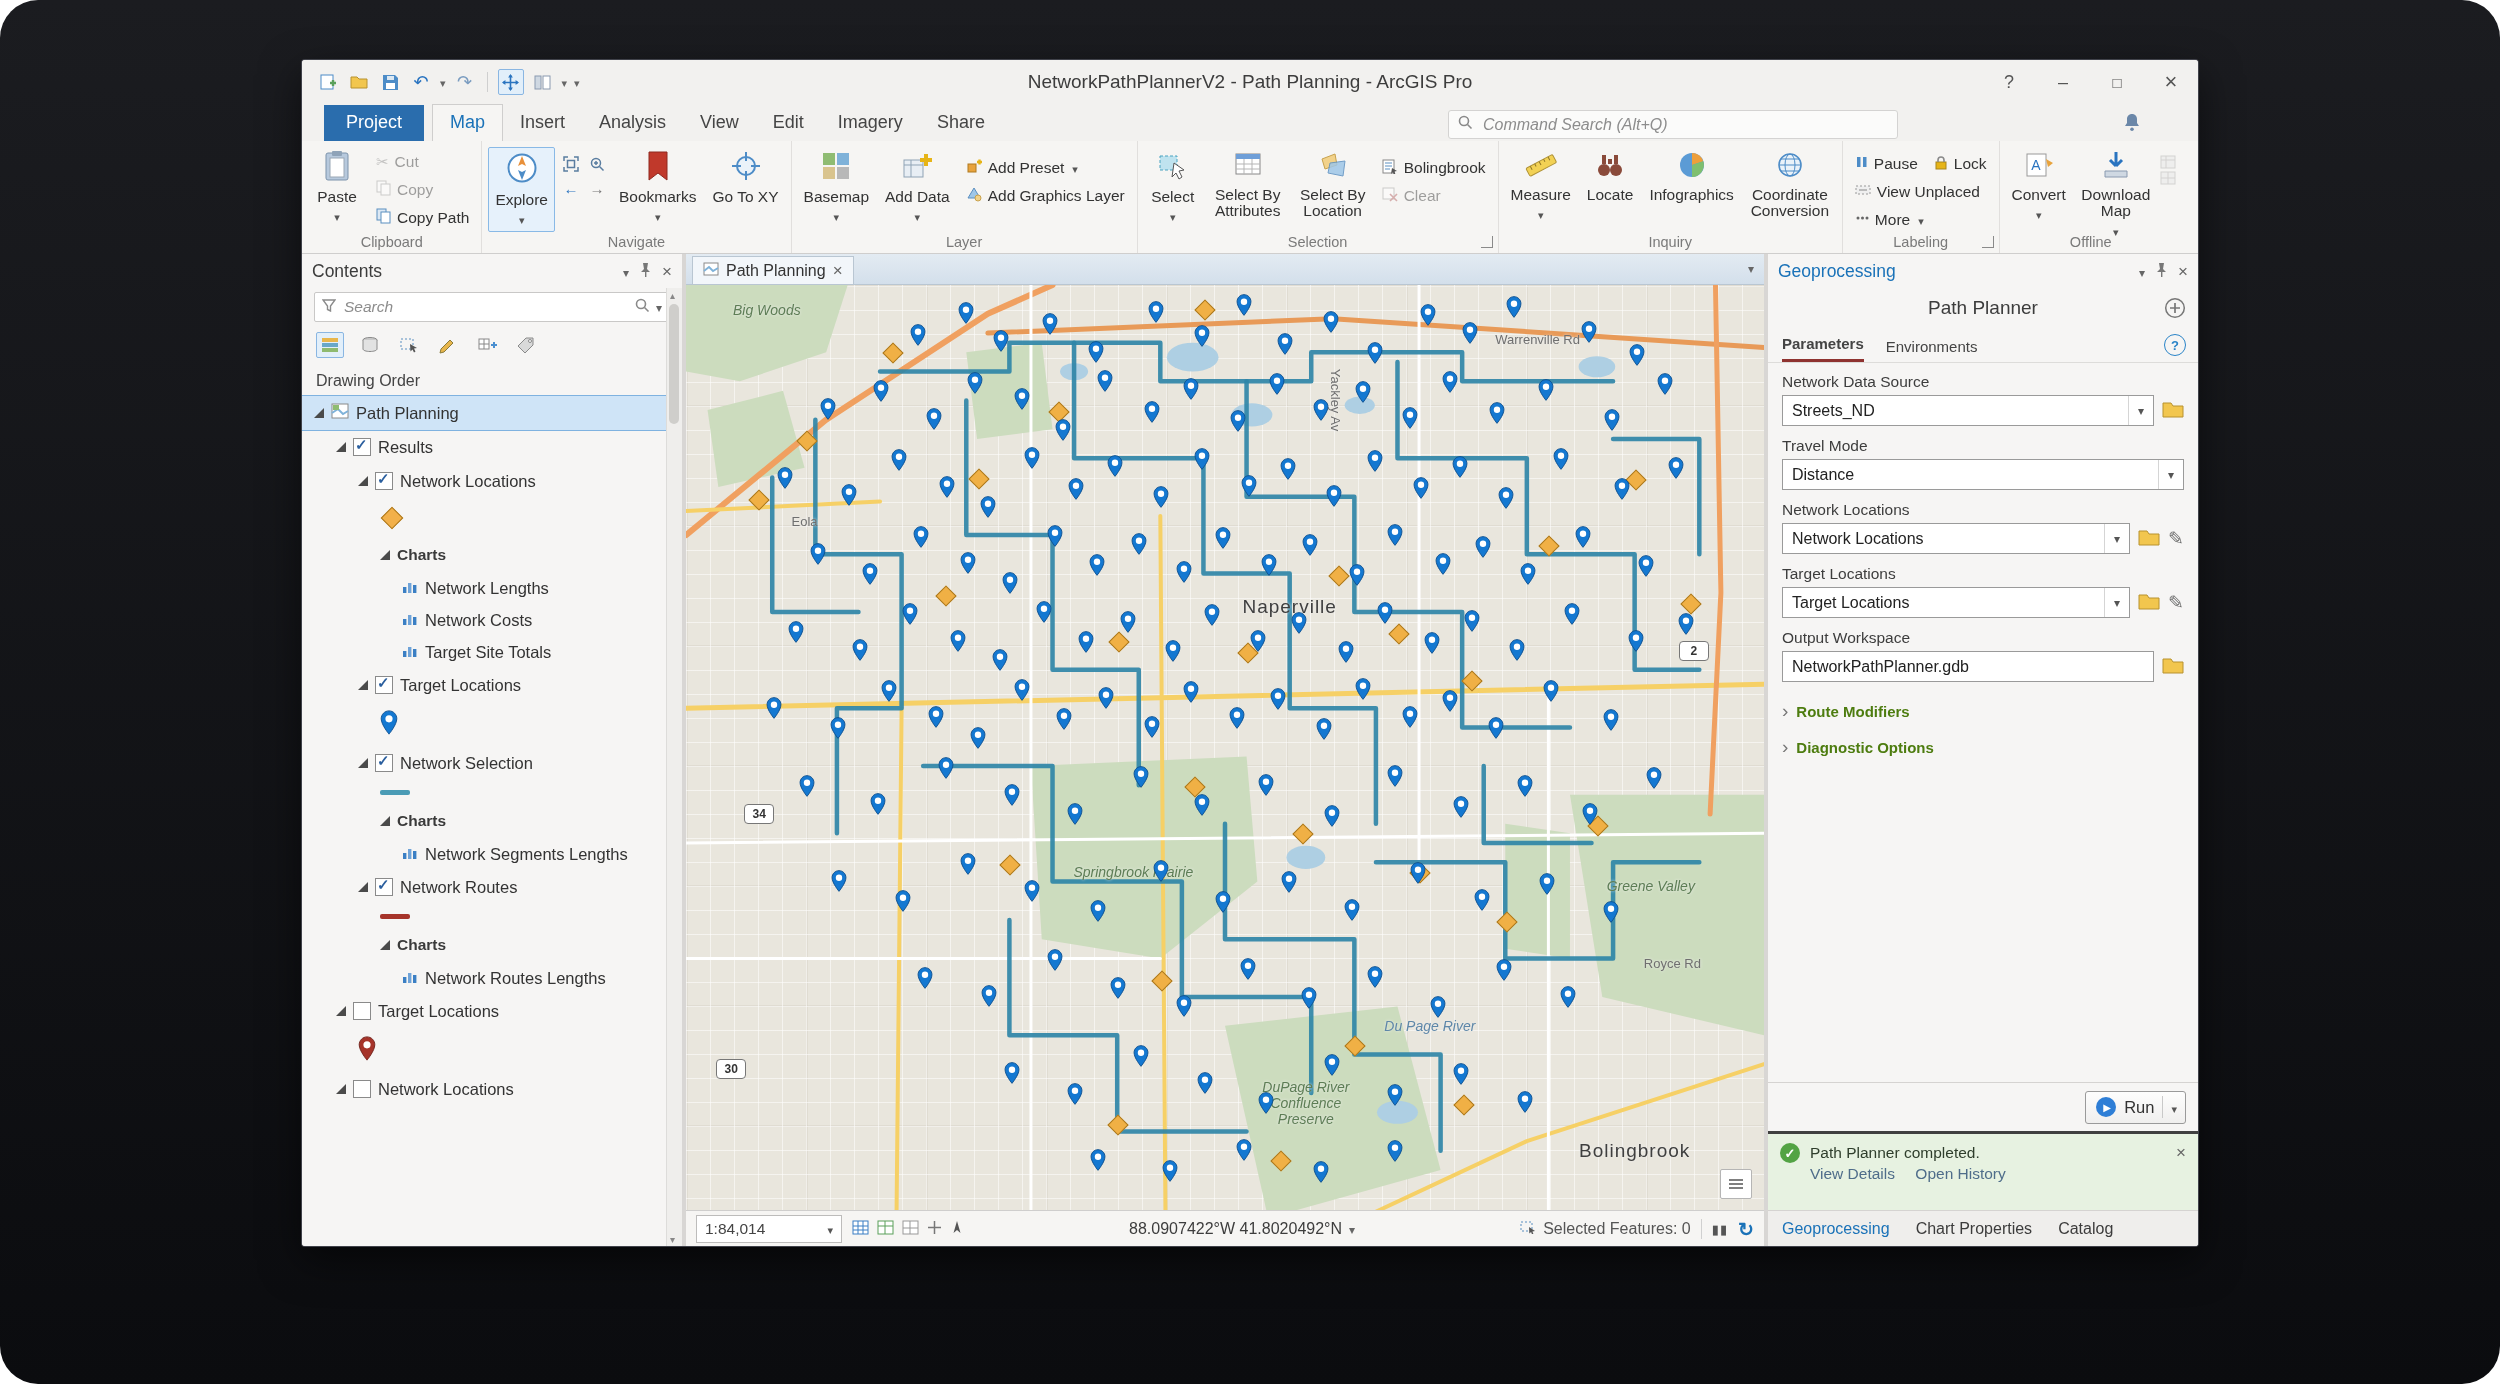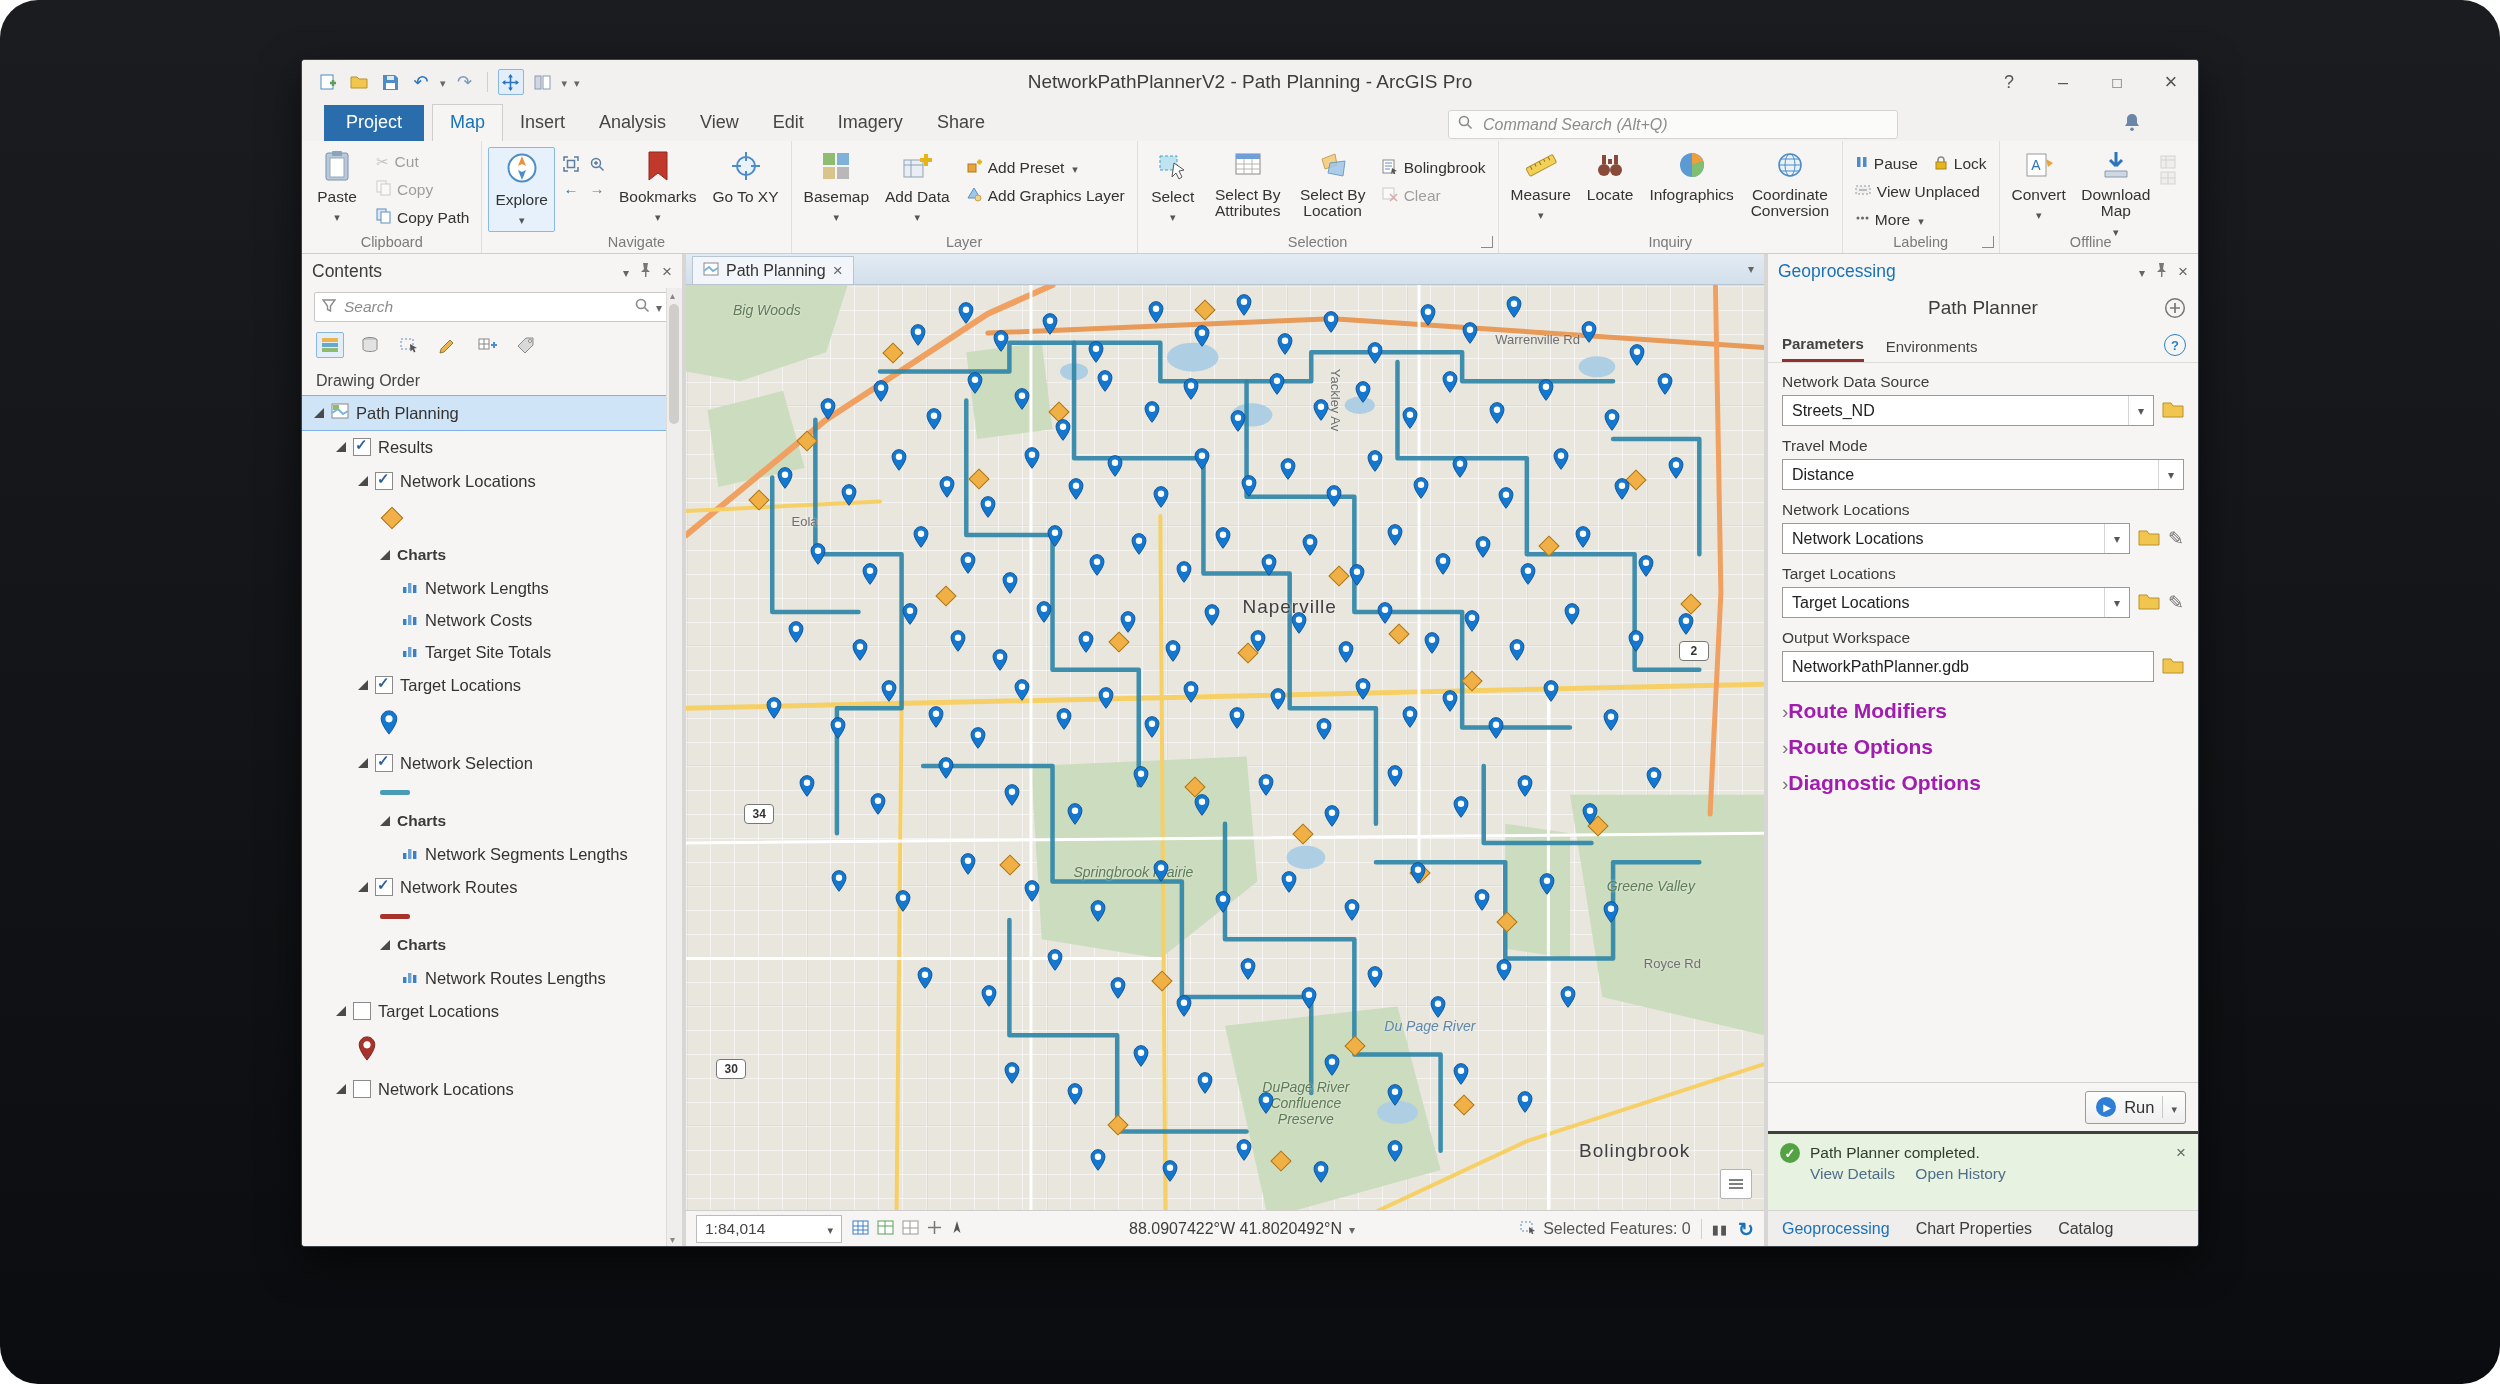--- a/index.html
+++ b/index.html
@@ -143,21 +143,21 @@
   .gp-help::before{content:"?";}
   .gp-form{flex:1;padding:10px 14px;overflow:hidden;}
   .fblock{margin-bottom:11px;}
   .flabel{font-size:15.5px;color:#3d3d3d;margin-bottom:4px;}
   .frow{display:flex;align-items:center;gap:8px;}
   .combo{flex:1;height:29px;border:1px solid #9a9a9a;background:#fff;display:flex;align-items:center;padding-left:9px;font-size:16px;color:#222;}
   .combo-arrow{margin-left:auto;width:24px;align-self:stretch;display:flex;align-items:center;justify-content:center;border-left:1px solid #d5d5d5;}
   .combo-arrow::before{content:"▾";font-size:12px;color:#555;}
   .tinput{flex:1;height:27px;border:1px solid #9a9a9a;background:#fff;padding-left:9px;font-size:16px;color:#222;font-family:"Liberation Sans",sans-serif;}
   .icon-pencil::before{content:"✎";font-size:19px;color:#6f6f6f;}
-  .gsection{display:flex;align-items:center;height:36px;font-size:21px;font-weight:bold;color:#a21caf;}
+  .gsection{display:flex;align-items:center;gap:8px;height:36px;font-size:15px;font-weight:bold;color:#4d7c0f;}
   .gsection .gs-chev::before{content:"›";font-size:19px;color:#777;font-weight:normal;}
   .gp-runrow{height:48px;border-top:1px solid #d5d3d1;display:flex;align-items:center;justify-content:flex-end;padding-right:12px;}
   .runbtn{height:33px;display:flex;align-items:center;gap:8px;padding:0 8px 0 10px;background:linear-gradient(#fdfdfd,#f0efee);
           border:1px solid #9a9a9a;border-radius:3px;font-size:16.5px;color:#333;font-family:"Liberation Sans",sans-serif;}
   .runicn{width:20px;height:20px;border-radius:50%;background:#2e7ed6;color:#fff;font-size:10px;display:flex;align-items:center;justify-content:center;}
   .runicn::before{content:"▶";margin-left:2px;}
   .runsep{width:1px;height:22px;background:#c9c9c9;}
   .gp-note{height:58px;background:#e7f2e1;border-top:3px solid #404040;display:flex;align-items:flex-start;gap:10px;padding:9px 12px;}
   .noteck{width:20px;height:20px;border-radius:50%;background:#53a344;color:#fff;font-size:13px;font-weight:bold;display:flex;align-items:center;justify-content:center;flex:0 0 auto;}
   .noteck::before{content:"✓";}
@@ -1929,24 +1929,20 @@
                     <path d="M1 3h8l2 3h10v11H1z" fill="#f2c64e" stroke="#b8922e"></path>
                   </svg></span>
           </div>
         </div>
         <div class="gsection">
               <span class="gs-chev"></span>
               <span>Route Modifiers</span>
             </div>
         <div class="gsection">
               <span class="gs-chev"></span>
-              <span>Route Options</span>
-            </div>
-        <div class="gsection">
-              <span class="gs-chev"></span>
               <span>Diagnostic Options</span>
             </div>
       </div>
       <div class="gp-runrow">
         <button class="runbtn">
           <span class="runicn"></span>
           <span>Run</span>
           <span class="runsep"></span>
           <span class="cbx-arrow"></span>
         </button>

